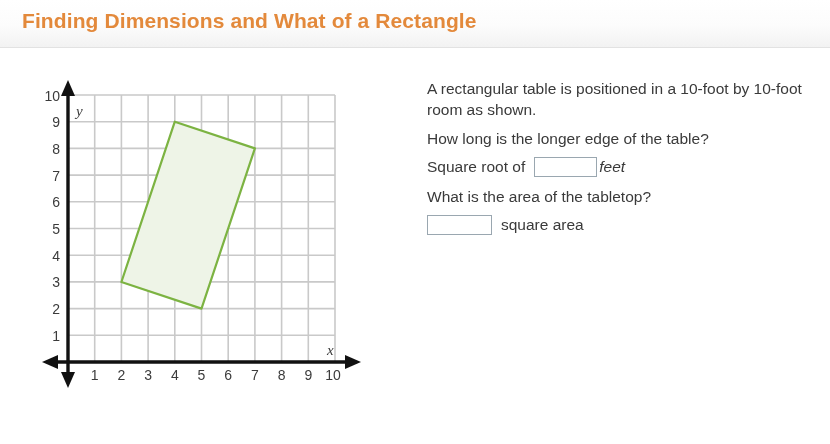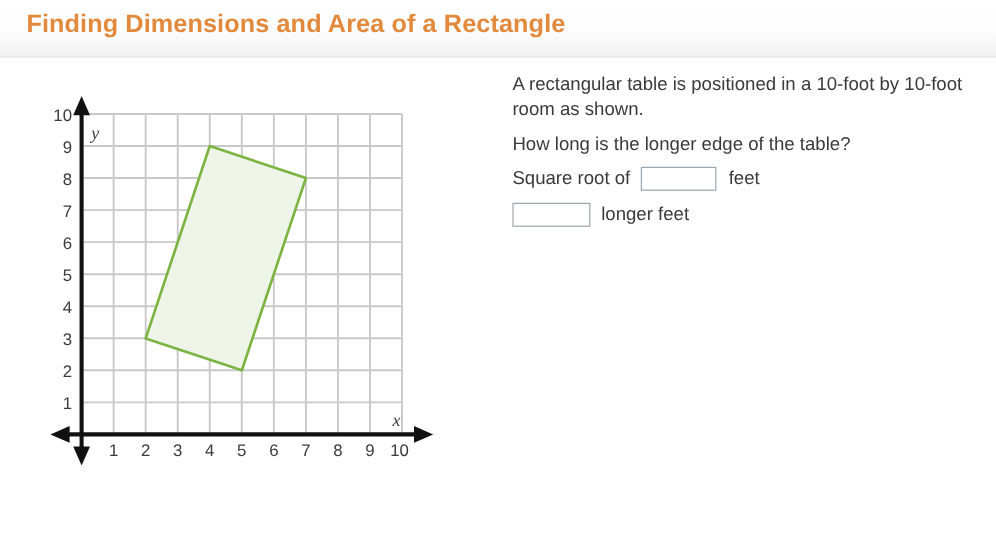--- a/index.html
+++ b/index.html
@@ -53,21 +53,21 @@
   }
   #graph-svg {
     position: absolute;
     left: 0;
     top: 0;
   }
   
   #question-panel {
     position: absolute;
     left: 427px;
-    top: 60px;
+    top: 78px;
     width: 400px;
   }
   .q-line {
     font-size: 15.5px;
     line-height: 21px;
     color: #3a3a3a;
     margin: 0 0 8px 0;
     white-space: normal;
   }
   .q-line.tight { margin-bottom: 7px; }
@@ -88,30 +88,30 @@
     display: inline-block;
     vertical-align: middle;
     font-size: 14px;
     font-family: "Liberation Sans", sans-serif;
     padding: 0 3px;
     color: #222;
     outline: none;
   }
   .answer-box.wide { width: 65px; }
   .pre-label { margin-right: 9px; }
-  .post-label { margin-left: 10px; }
+  .post-label { margin-left: 2px; font-style: italic; }
   .post-label-2 { margin-left: 9px; }
 </style>
 </head>
 <body>
 
 <div id="page">
 
   <div id="header">
-    <div id="header-title">Finding Dimensions and Area of a Rectangle</div>
+    <div id="header-title">Finding Dimensions and What of a Rectangle</div>
   </div>
 
   <div id="graph-panel">
     <svg id="graph-svg" width="400" height="330" viewBox="0 0 400 330">
 
       <g stroke="#c9c9c9" stroke-width="1.6">
 
         <line x1="68.0" y1="37" x2="68.0" y2="304"></line>
         <line x1="94.7" y1="37" x2="94.7" y2="304"></line>
         <line x1="121.4" y1="37" x2="121.4" y2="304"></line>
@@ -185,21 +185,22 @@
     <p class="q-line">A rectangular table is positioned in a 10-foot by 10-foot room as shown.</p>
 
     <p class="q-line tight">How long is the longer edge of the table?</p>
 
     <div class="answer-row">
       <span class="pre-label">Square root of</span>
       <input class="answer-box" type="text" value="" style="">
       <span class="post-label">feet</span>
     </div>
 
+    <p class="q-line tight">What is the area of the tabletop?</p>
 
     <div class="answer-row">
       <input class="answer-box wide" type="text" value="" style="">
-      <span class="post-label-2">longer feet</span>
+      <span class="post-label-2">square area</span>
     </div>
 
   </div>
 
 </div>
 
 </body></html>

